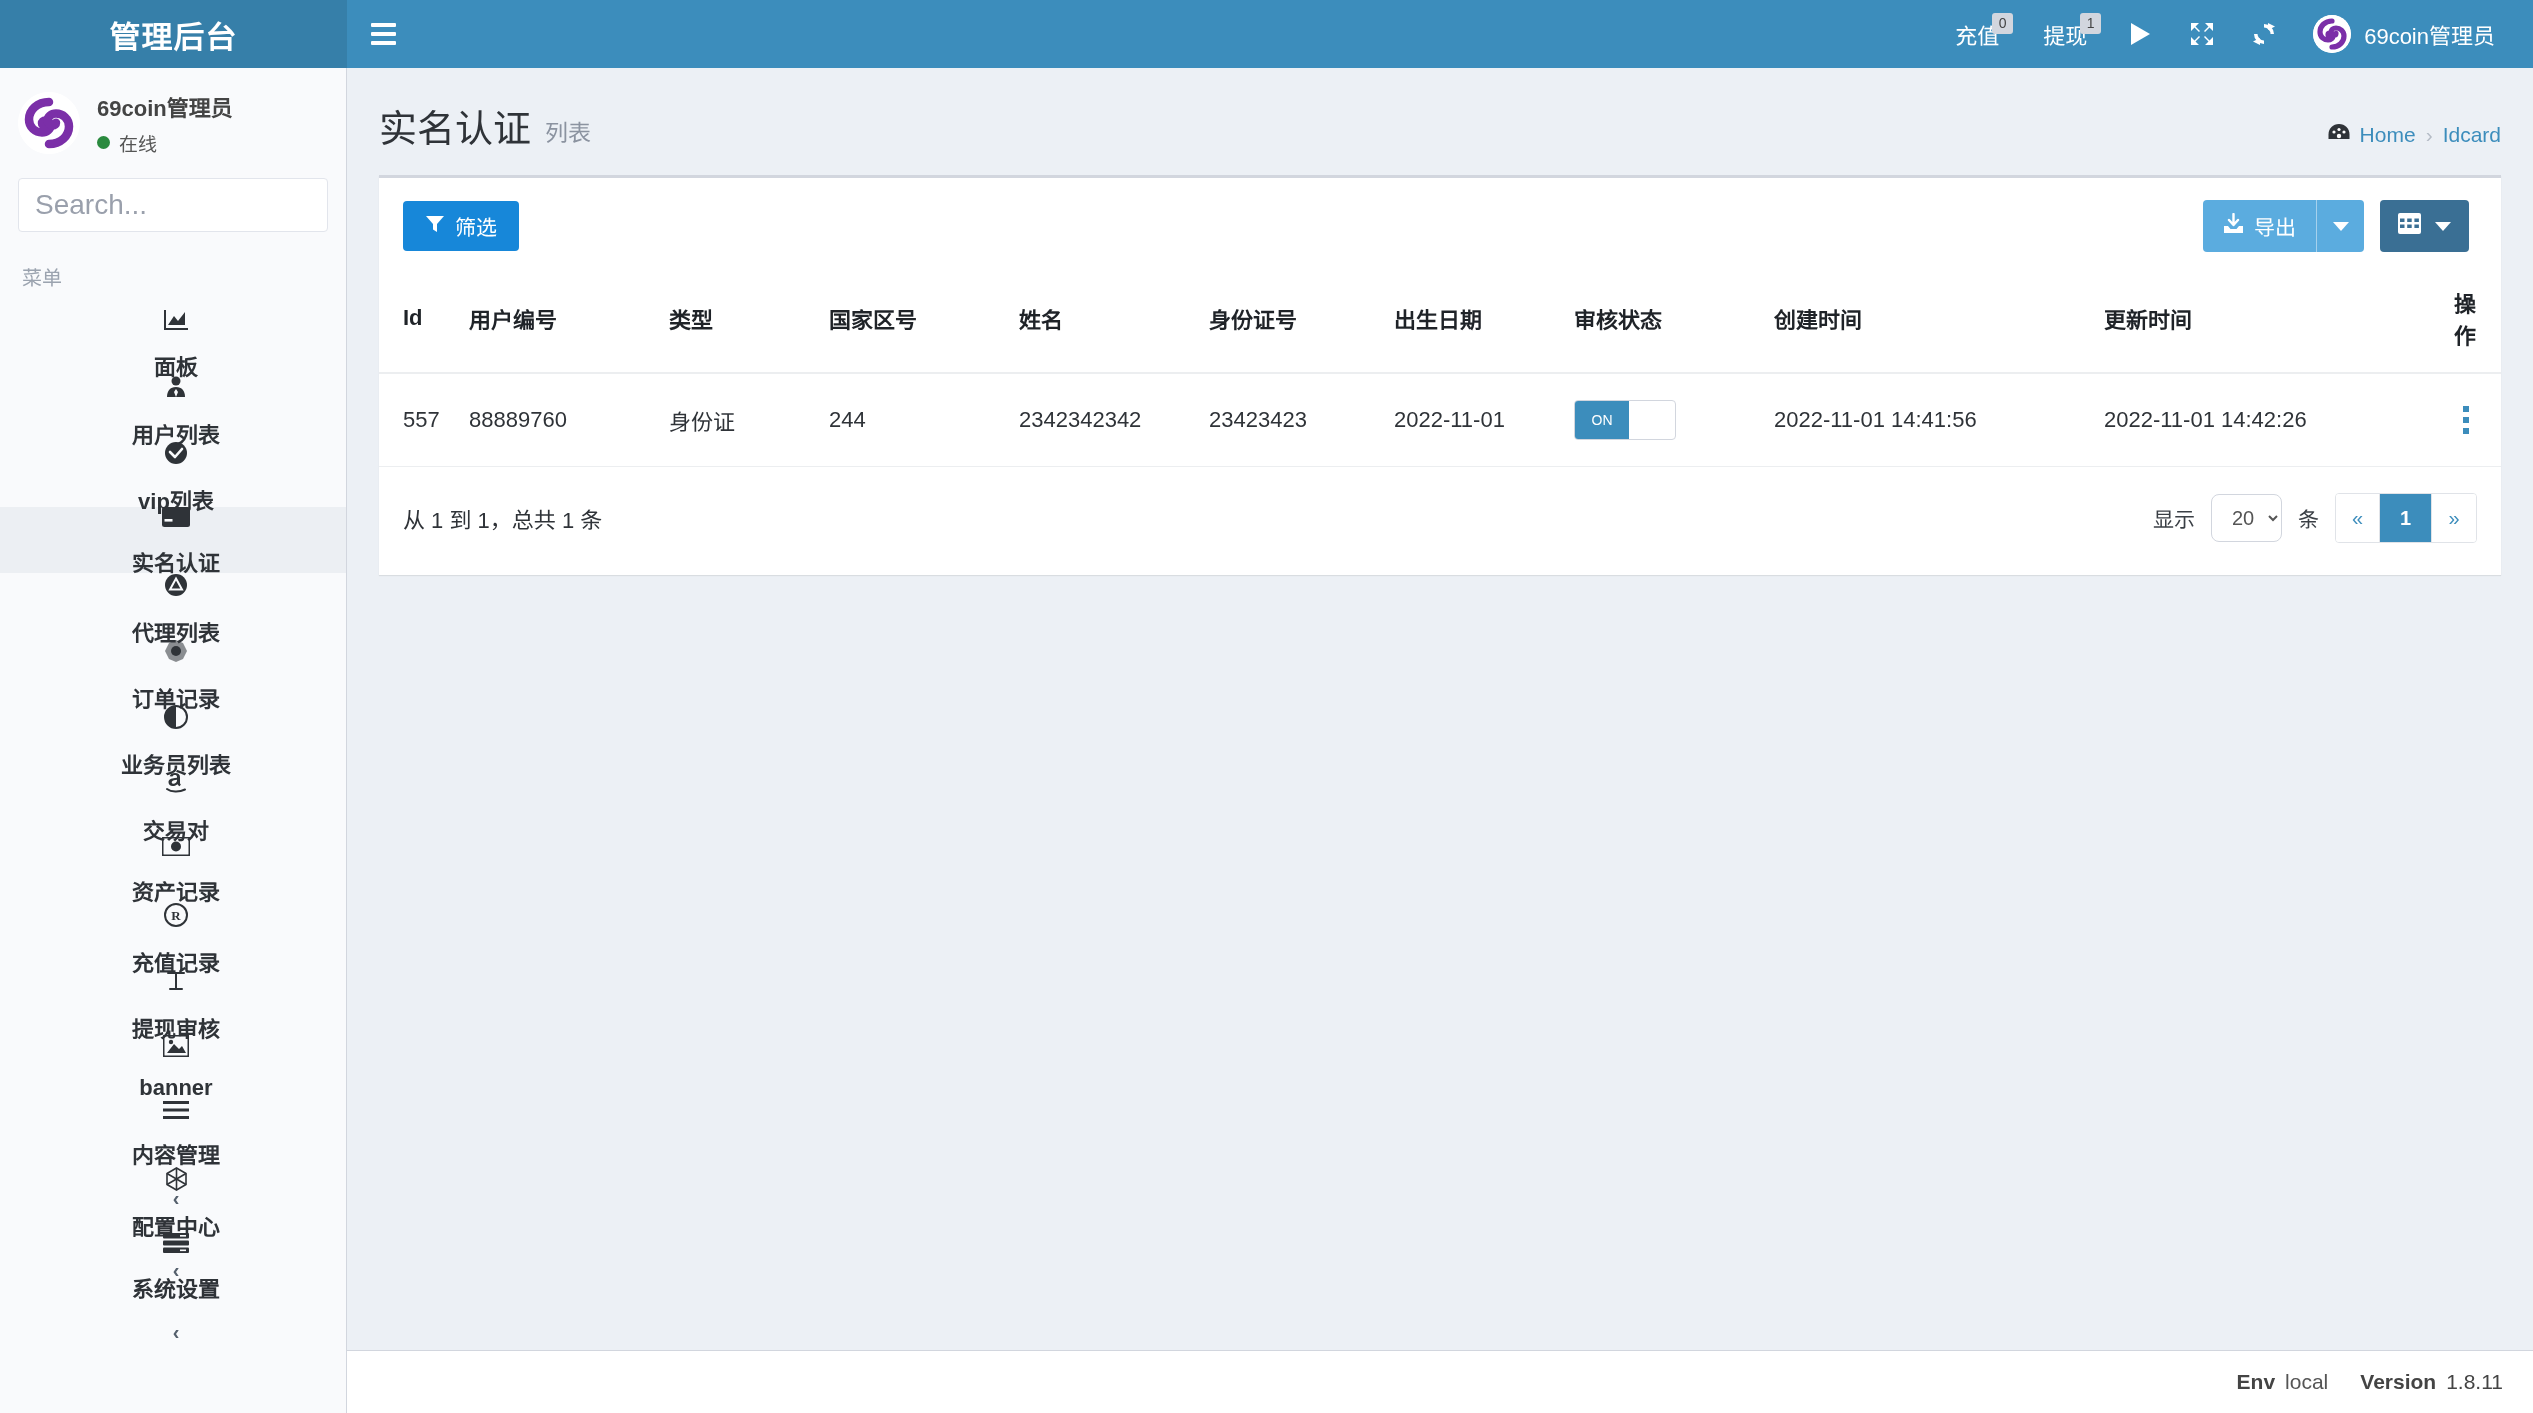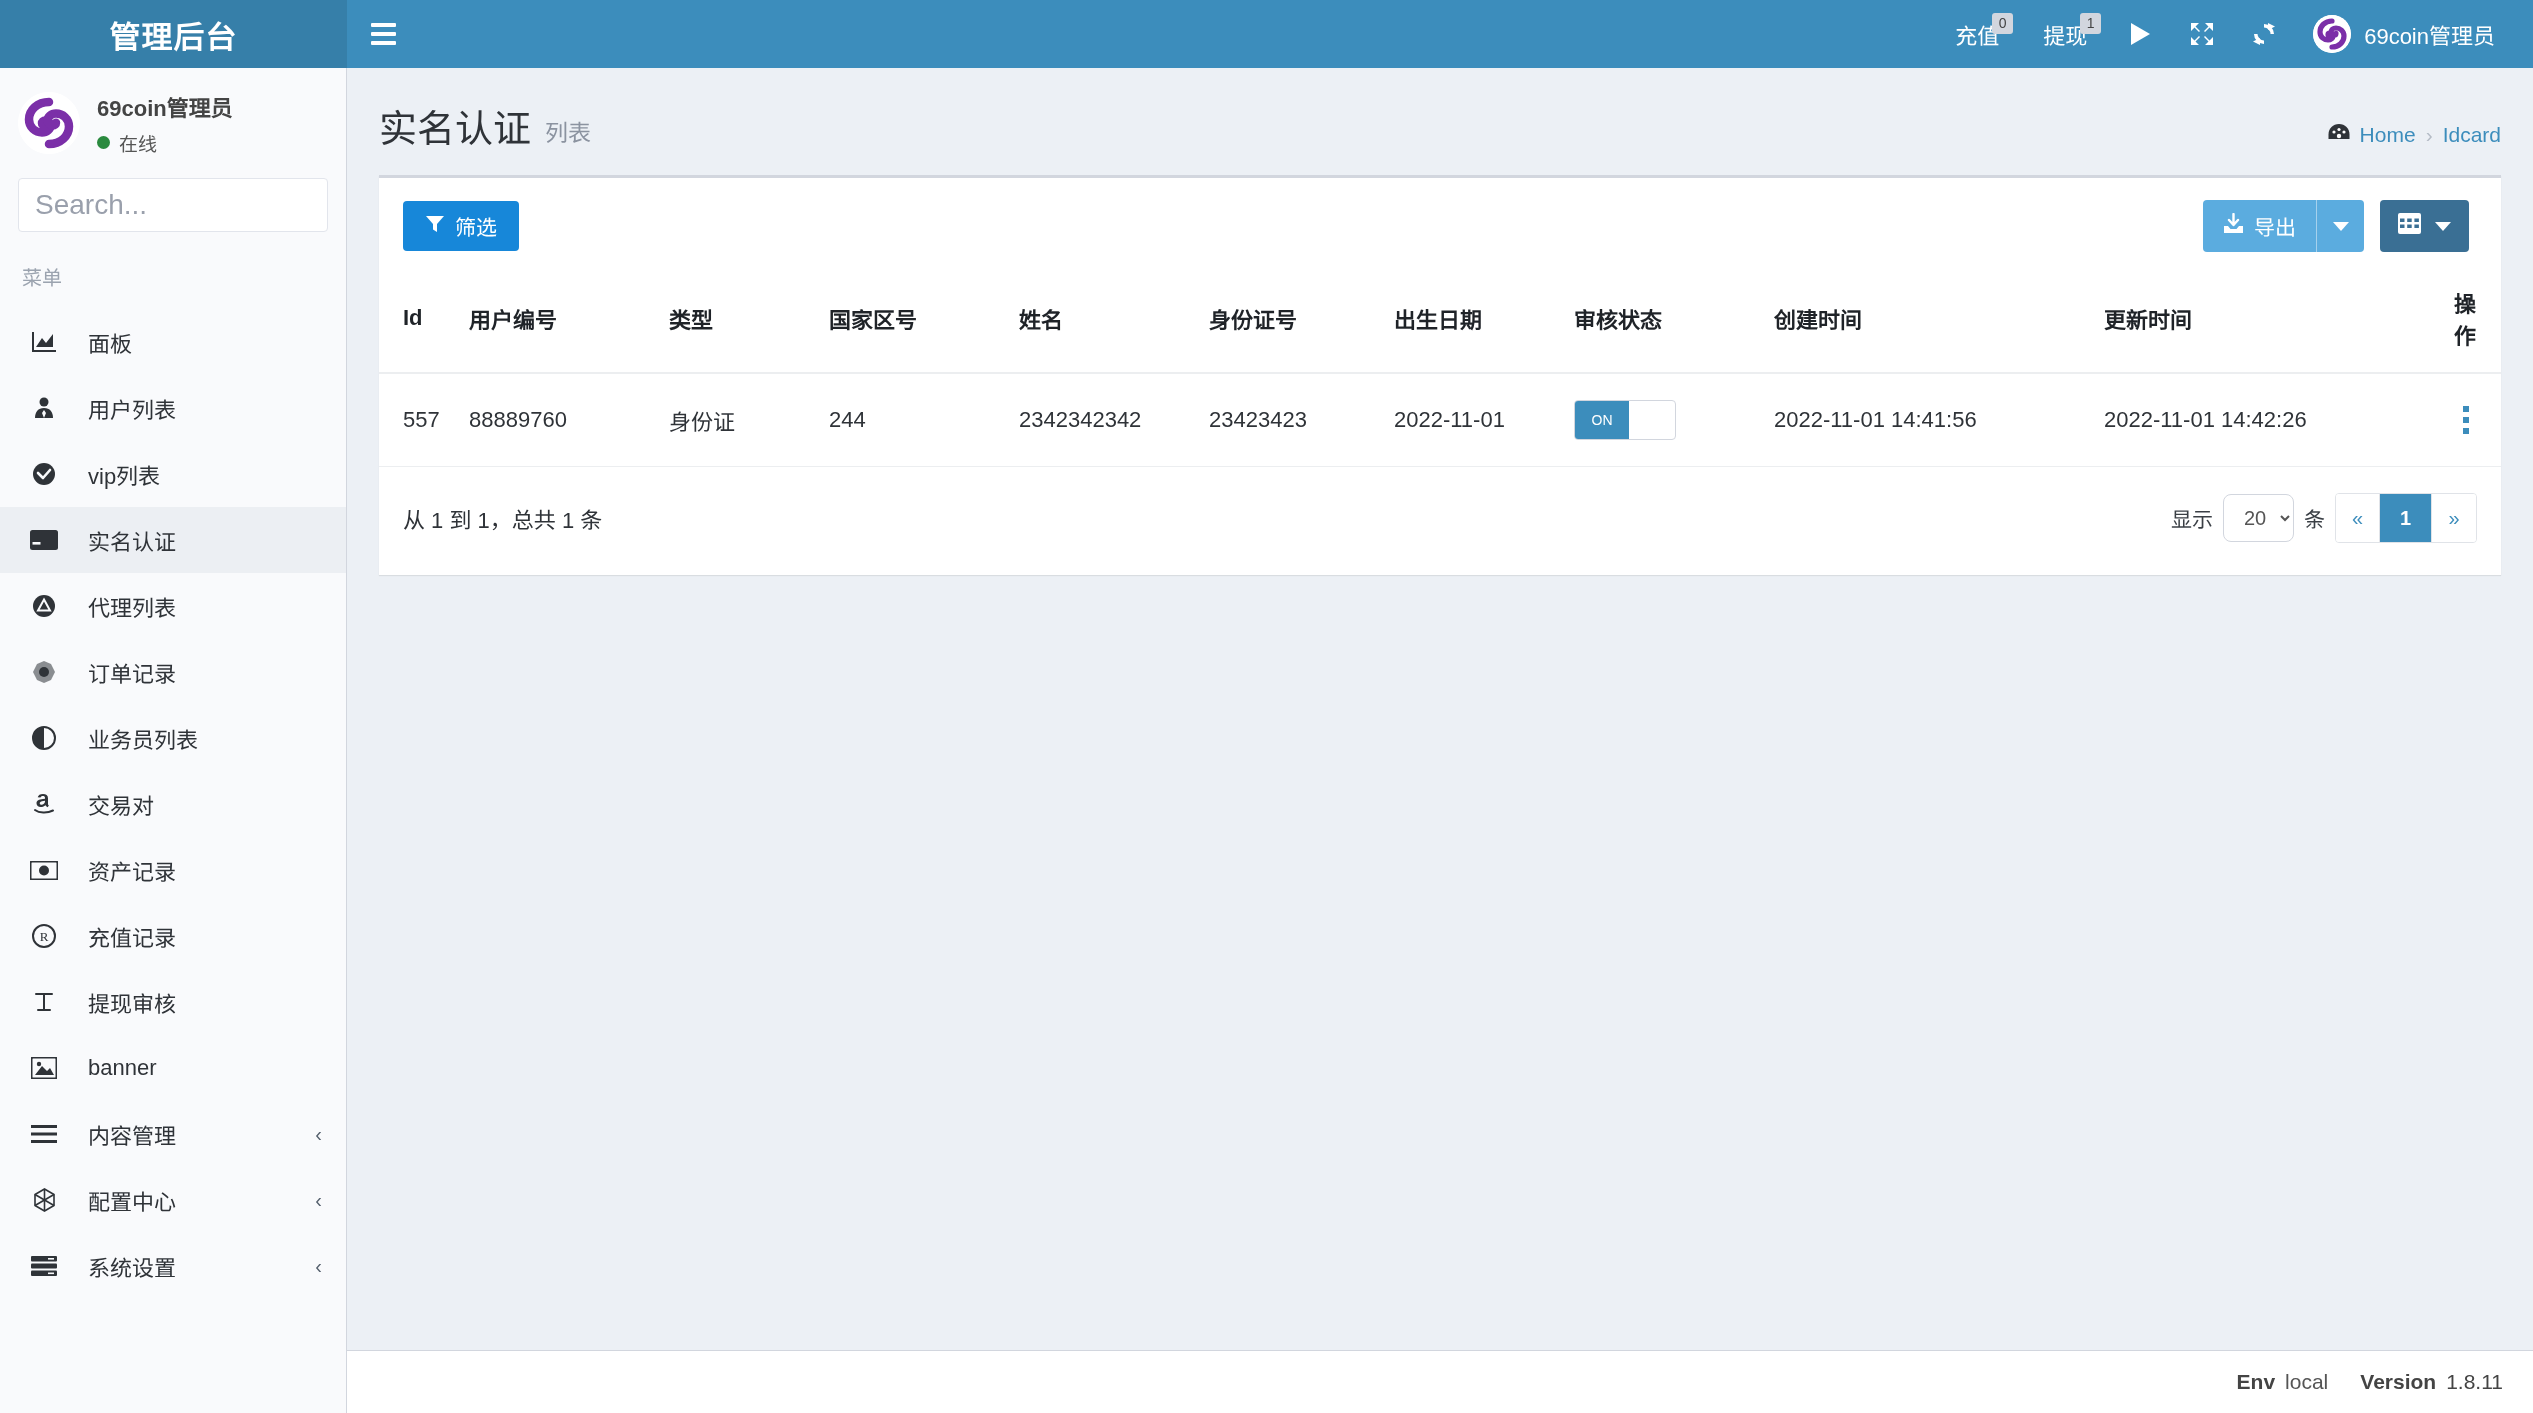--- a/index.html
+++ b/index.html
@@ -93,23 +93,24 @@
   .search-box input::placeholder { color: #9aa0ac; }
   .search-icon { flex-shrink: 0; cursor: pointer; }
 
   .menu-header {
     padding: 10px 22px 18px 22px;
     font-size: 20px; color: #9ba3af;
   }
   .menu-item {
     display: flex; align-items: center;
     height: 66px; padding: 0 24px 0 26px;
-    color: #2f3338; font-size: 22px; font-weight: normal;
-    cursor: pointer; gap: 30px;
+    color: #2f3338; font-size: 22px; font-weight: bold;
+    cursor: pointer; gap: 18px;
     border-left: 4px solid transparent;
+    flex-direction: column;
   }
   .menu-item.active { background: #eceff3; }
   .menu-item .mi-icon {
     width: 28px; display: flex; align-items: center; justify-content: center;
     flex-shrink: 0;
   }
   .menu-item .mi-label { flex: 1; white-space: nowrap; }
   .menu-item .mi-chevron { flex-shrink: 0; color: #55606d; font-size: 20px; }
 
   
@@ -194,21 +195,21 @@
     align-items: center; justify-content: center;
   }
   .dots-v { display: flex; flex-direction: column; align-items: center; gap: 5px; cursor: pointer; }
   .dots-v i { width: 6px; height: 6px; background: #3c8dbc; display: block; }
 
   .card-footer {
     display: flex; align-items: center;
     padding: 26px 24px 32px 24px;
   }
   .footer-info { font-size: 22px; color: #2f3338; }
-  .footer-right { margin-left: auto; display: flex; align-items: center; gap: 10px; }
+  .footer-right { margin-left: auto; display: flex; align-items: center; gap: 16px; }
   .page-size-label { font-size: 21px; color: #3a3f45; }
   .page-size-select {
     height: 48px; border: 1px solid #d2d6de; border-radius: 8px;
     background: #fff; font-size: 20px; color: #555;
     padding: 0 10px 0 16px; cursor: pointer;
     font-family: "Liberation Sans", sans-serif;
   }
   .pagination { display: flex; border: 1px solid #e0e3e8; border-radius: 4px; overflow: hidden; }
   .pg {
     min-width: 44px; height: 48px;

